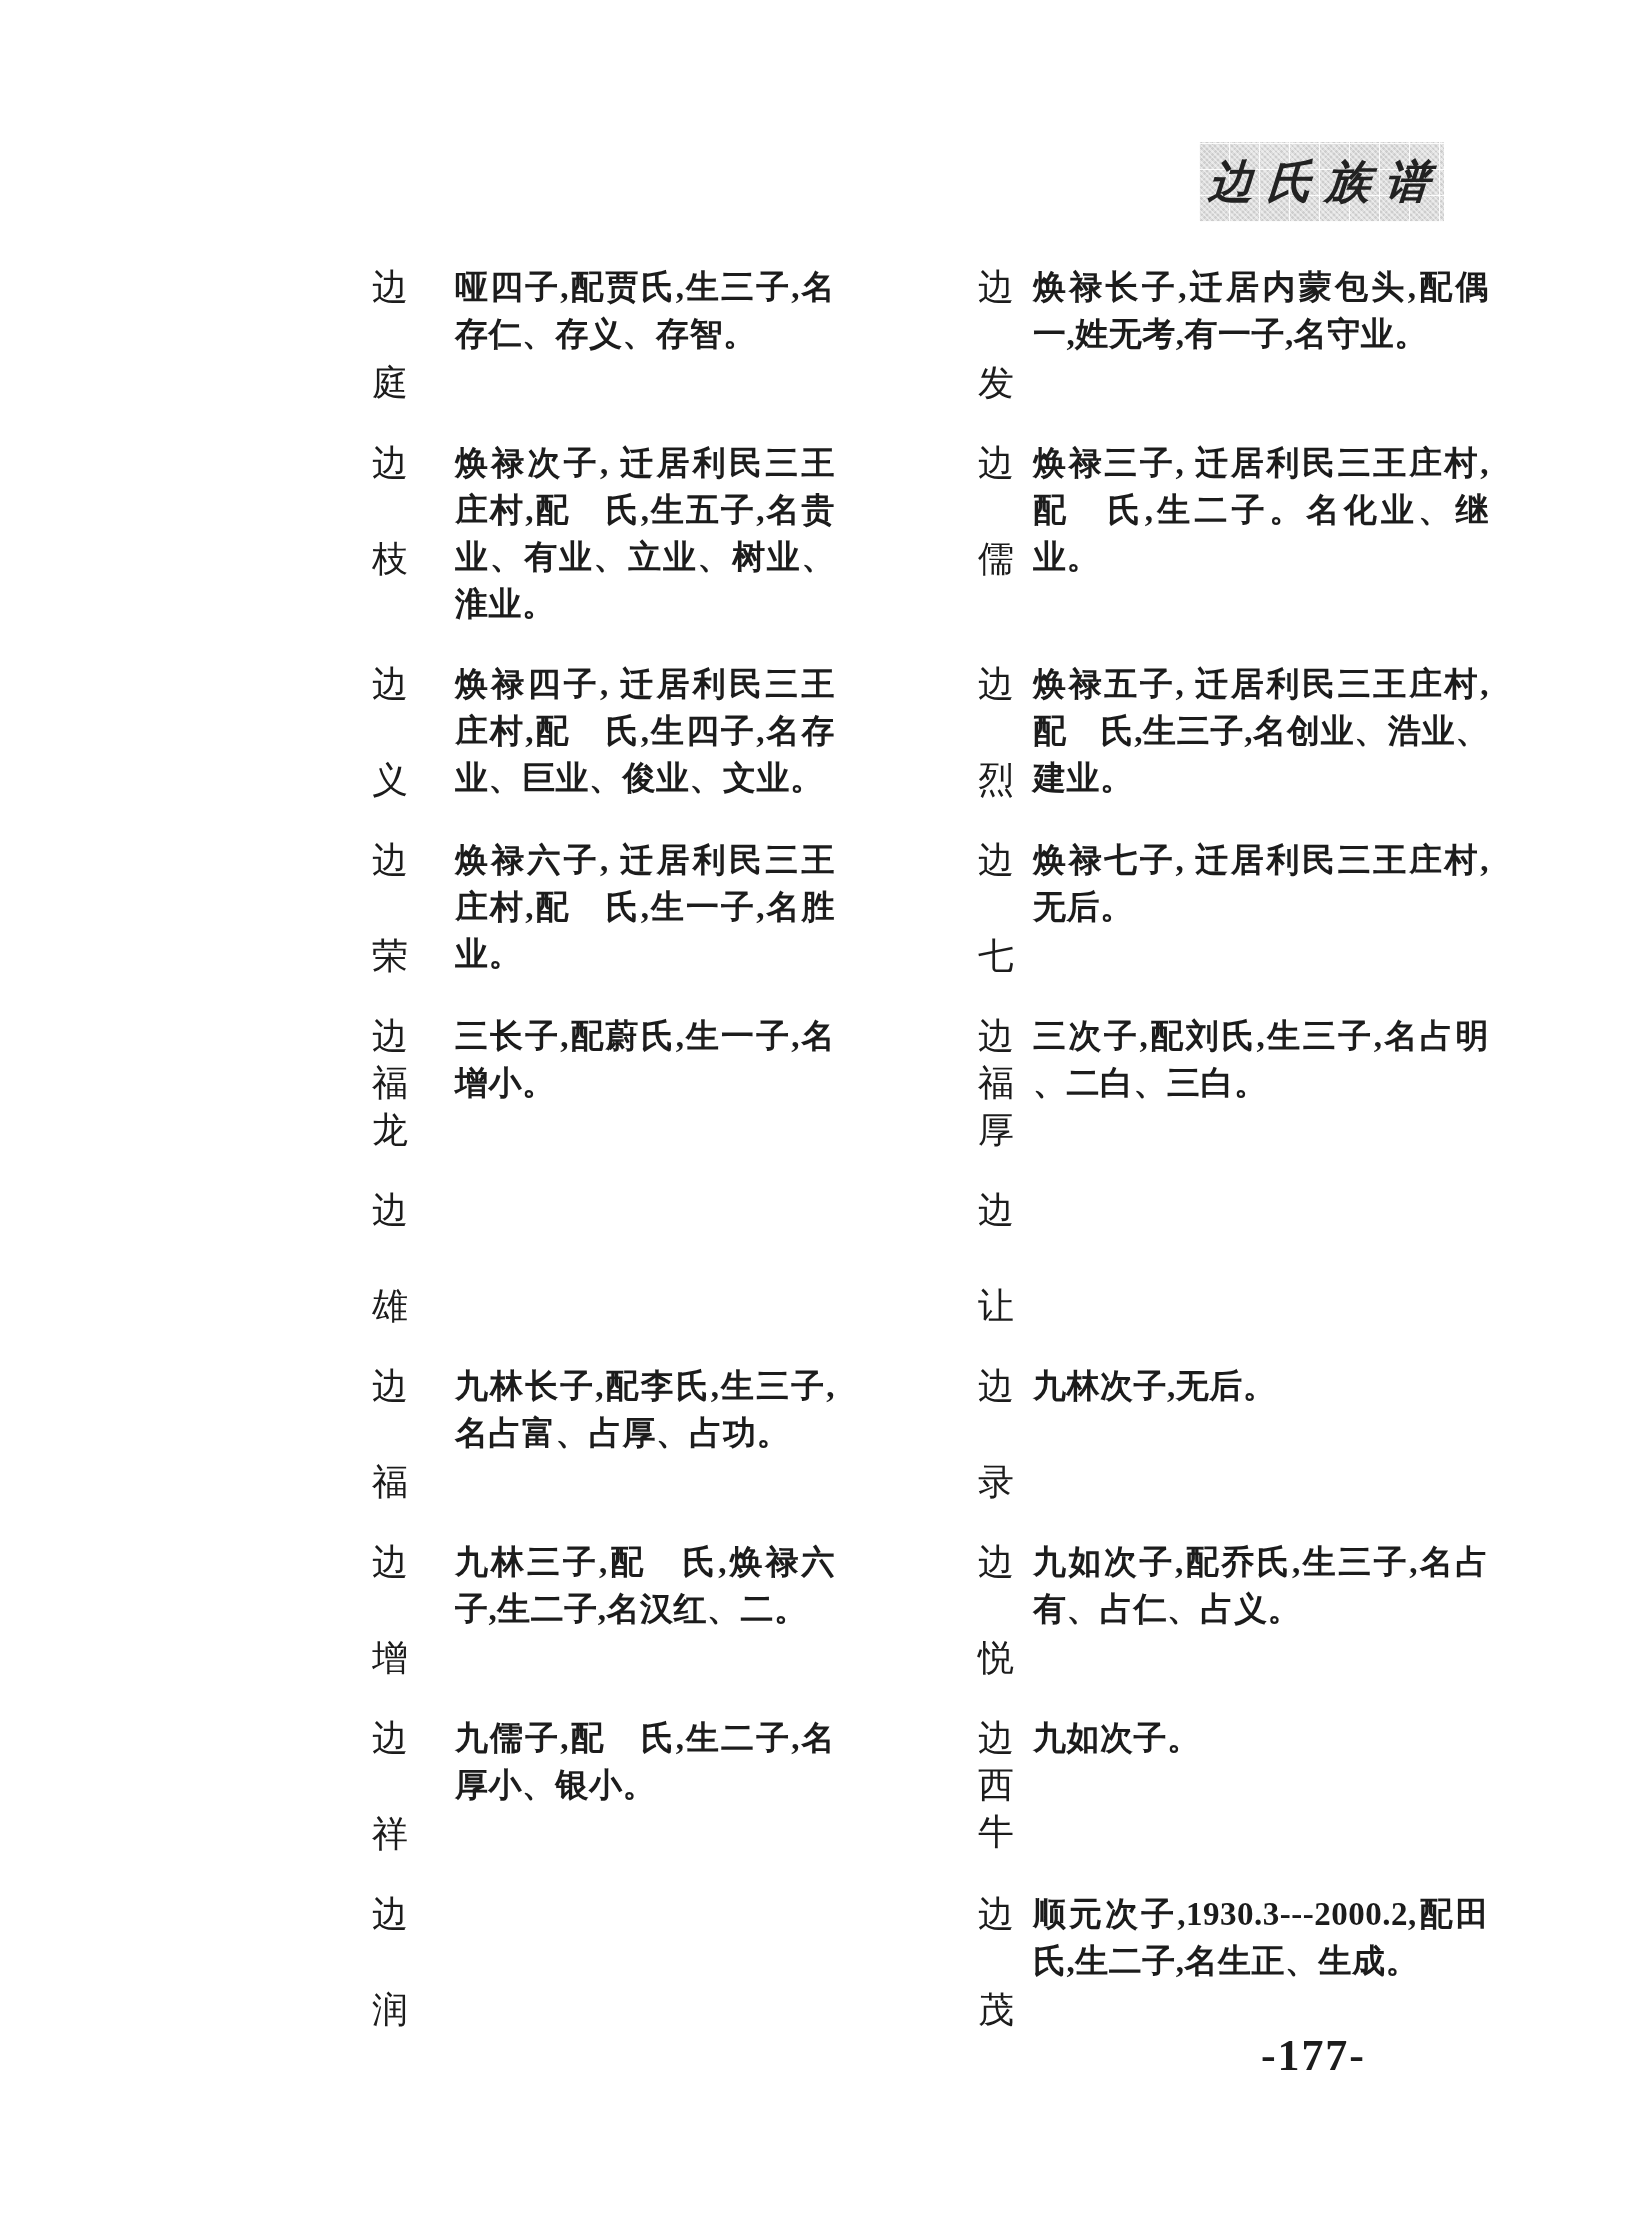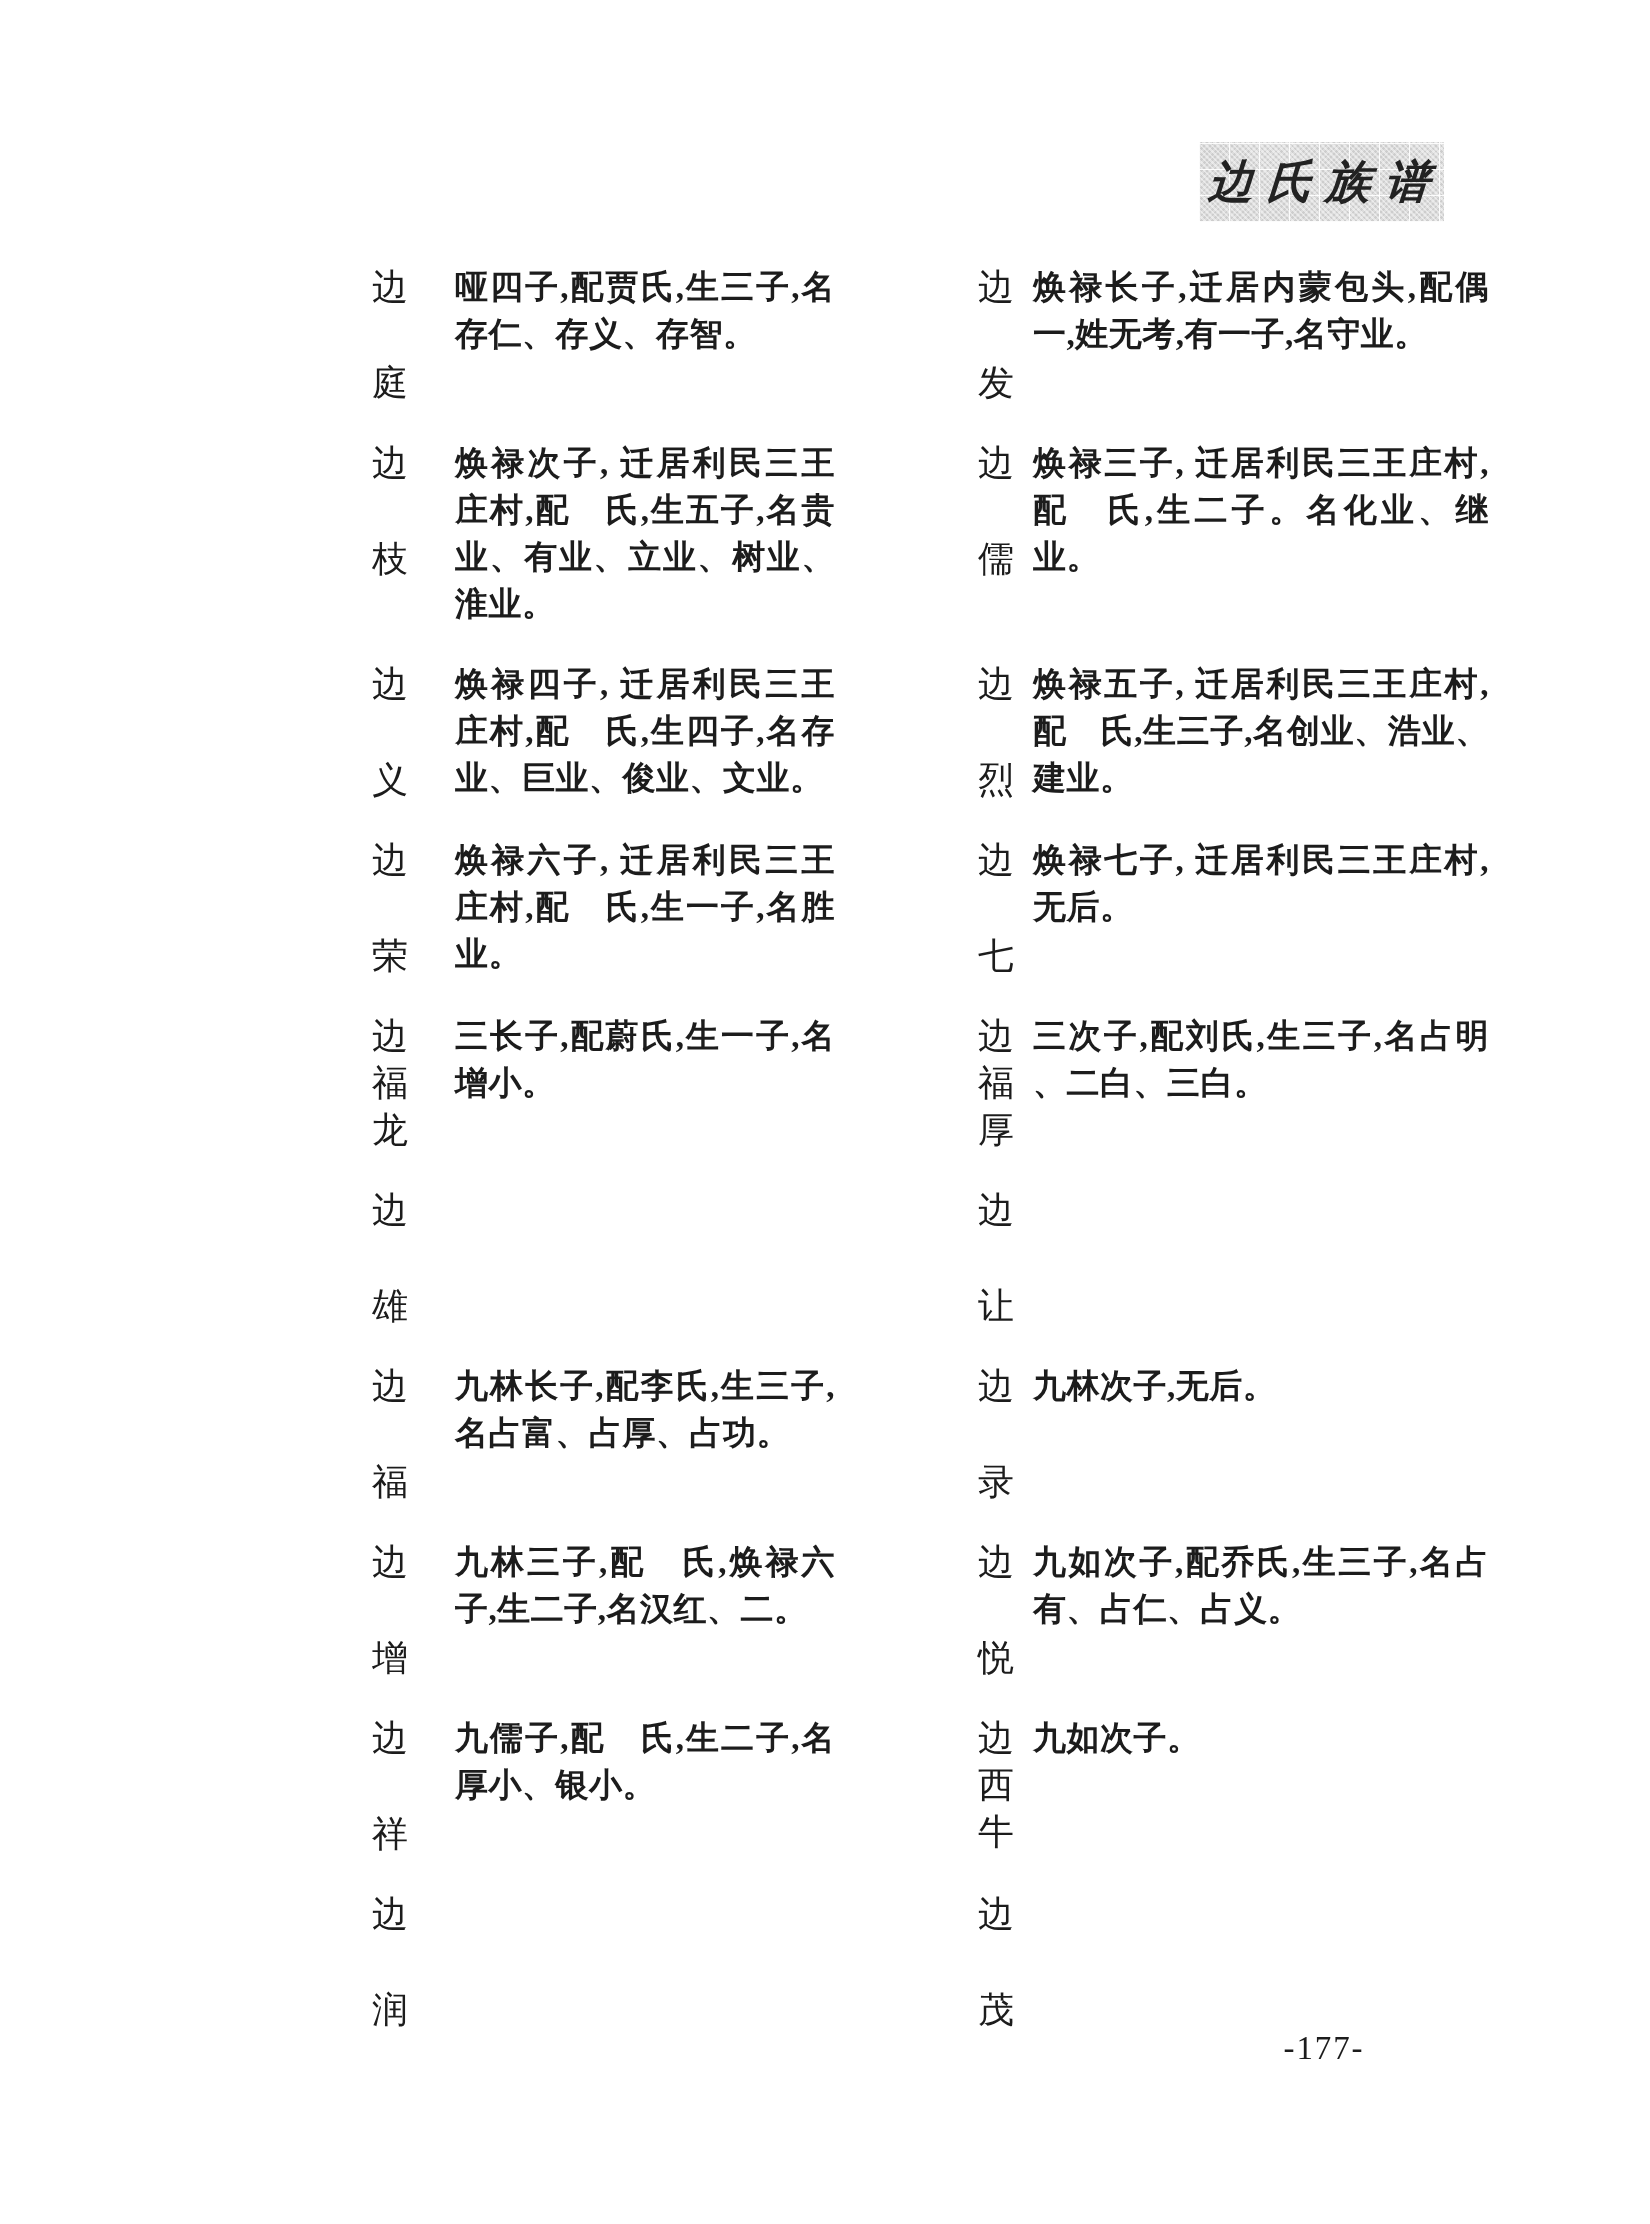--- a/index.html
+++ b/index.html
@@ -81,24 +81,25 @@
   }
   .entry.left  .entry-text { margin-left: 29px; width: 380px; }
   .entry.right .entry-text { margin-left: 1px;  width: 456px; }
 
   
   .page-number {
     position: absolute;
     top: 2030px;
     left: 1261px;
     width: 126px;
-    text-align: center;
-    font-size: 33px;
+    text-align: left;
+    font-size: 44px;
     letter-spacing: 1.9px;
     color: #1c1c1c;
+    font-weight: bold;
   }
 </style>
 </head>
 <body>
 
 <div class="page">
 
   <div class="title-box">
     <span class="title-text">边氏族谱</span>
   </div>
@@ -254,20 +255,21 @@
           <div class="name-col">
             <span class="name-char">边</span>
             <span class="name-char gap-top">润</span>
           </div>
         </div>
         <div class="entry right">
           <div class="name-col">
             <span class="name-char">边</span>
             <span class="name-char gap-top">茂</span>
           </div>
+          <div class="entry-text">顺元次子,1930.3---2000.2,配田氏,生二子,名生正、生成。</div>
         </div>
       </div>
     </div>
 
   <div class="page-number">-177-</div>
 
 </div>
 
 
 </body></html>

